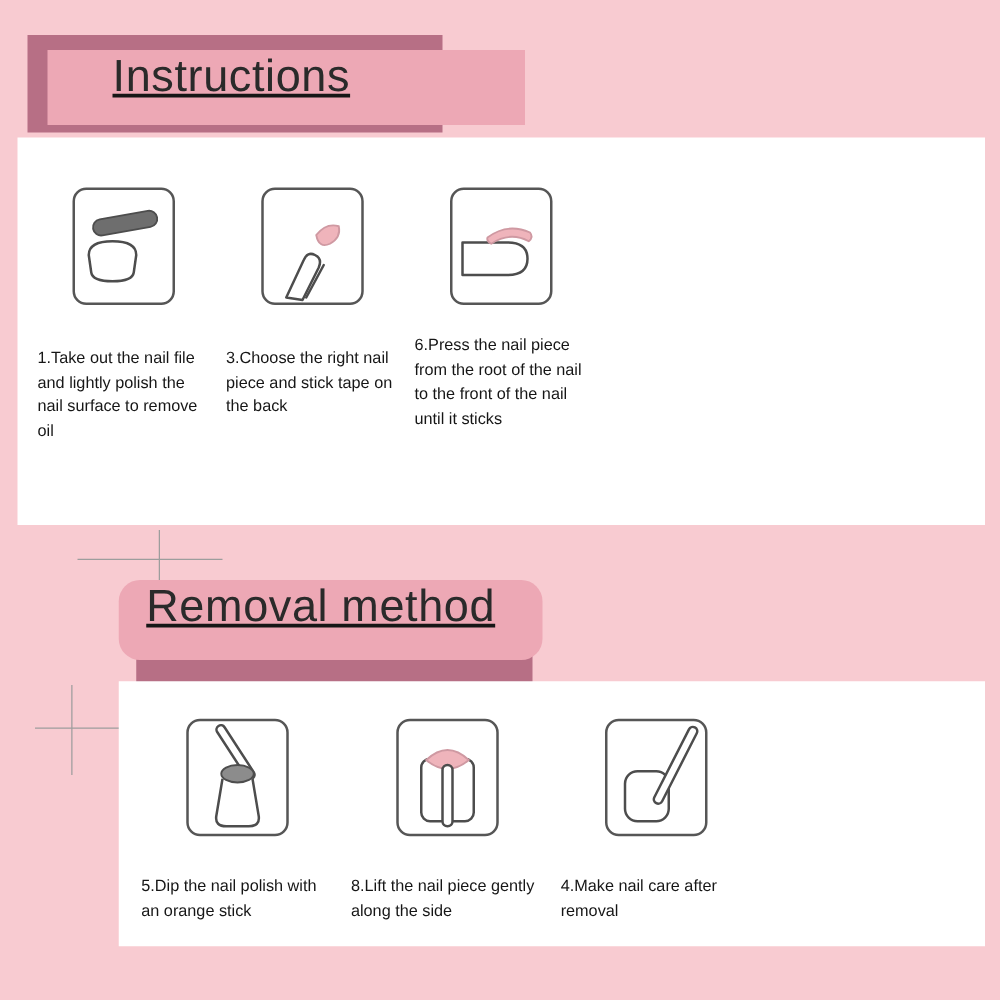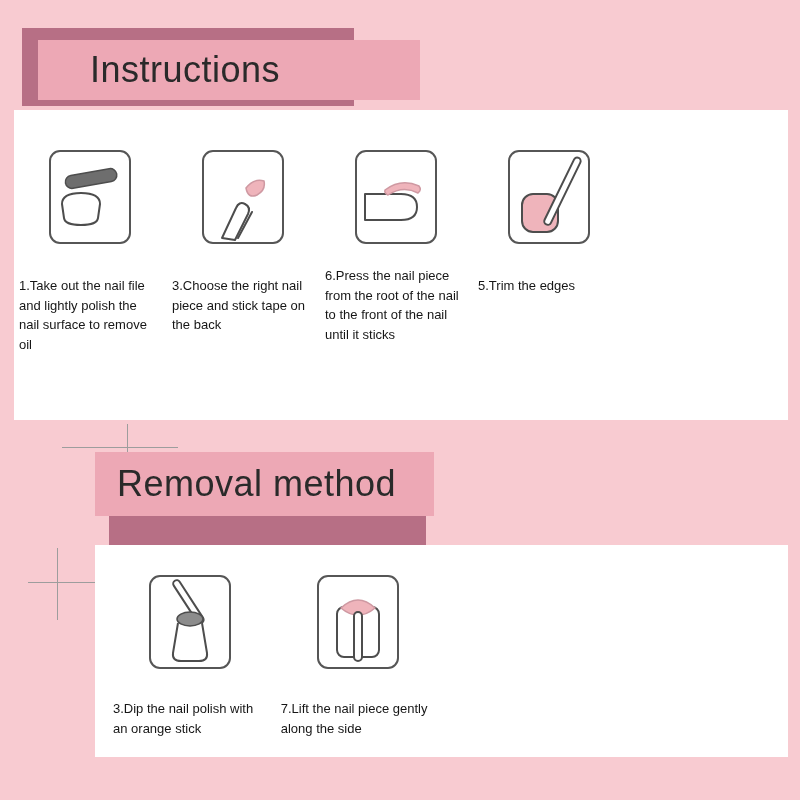--- a/index.html
+++ b/index.html
@@ -13,26 +13,26 @@
   }
   html,body{margin:0;padding:0;}
   .page{
     position:relative;width:800px;height:800px;overflow:hidden;
     background:var(--background);
     font-family:"Liberation Sans", sans-serif;color:var(--text);
   }
   .title-shadow{position:absolute;background:var(--title_shadow);}
   .title-box{
     position:absolute;background:var(--title_box);
-    display:flex;align-items:center;
+    display:flex;align-items:flex-start;text-decoration:underline;
   }
   .title-text{font-size:36px;font-weight:400;color:#2a2a2a;letter-spacing:0.5px;}
   .panel{position:absolute;background:var(--panel);}
   .steps-grid{display:grid;height:100%;box-sizing:border-box;}
-  .panel-1 .steps-grid{grid-template-columns:repeat(5,1fr);column-gap:8px;padding:40px 14px 0 3px;}
+  .panel-1 .steps-grid{grid-template-columns:repeat(5,1fr);column-gap:8px;padding:40px 14px 0 14px;}
   .panel-2 .steps-grid{grid-template-columns:repeat(4,1fr);column-gap:10px;padding:30px 16px 0 16px;}
   .step{display:flex;flex-direction:column;align-items:stretch;}
   .icon-box{
     width:82px;height:94px;margin:0 auto;box-sizing:border-box;
     border:2px solid #565656;border-radius:11px;background:#fff;
     display:flex;align-items:center;justify-content:center;
   }
   .icon-box svg{display:block;}
   .caption{margin-top:32px;font-size:13px;line-height:1.5;color:var(--text);padding:0 2px;}
   .panel-2 .caption{margin-top:30px;}
@@ -80,66 +80,66 @@
       <div class="step">
         <div class="icon-box">
           <svg width="78" height="90" viewBox="0 0 78 90">
             <path d="M8 42 H44 Q60 42 60 55 Q60 68 44 68 H8 Z" fill="#fff" stroke="#4d4d4d" stroke-width="2" stroke-linejoin="round"></path>
             <path d="M28 38 Q44 26 62 34 Q65 38 61 41 Q46 33 31 43 Q27 41 28 38 Z" fill="#efb4bb" stroke="#cf99a2" stroke-width="1.5"></path>
           </svg>
         </div>
         <div class="caption">6.Press the nail piece from the root of the nail to the front of the nail until it sticks</div>
       </div>
 
-      <div class="step">
-        <div class="icon-box">
-          <svg width="78" height="90" viewBox="0 0 78 90">
-            <rect x="12" y="42" width="36" height="38" rx="11" fill="#efb4bb" stroke="#4d4d4d" stroke-width="2"></rect>
-            <rect x="49" y="2" width="7" height="74" rx="3.5" transform="rotate(26 52 39)" fill="#fff" stroke="#4d4d4d" stroke-width="2"></rect>
-          </svg>
-        </div>
-        <div class="caption">5.Trim the edges</div>
-      </div>
 
     </div>
   </div>
 
   <div class="yline" style="left:127px;top:424px;height:56px;"></div>
   <div class="xline" style="left:62px;top:447px;width:116px;"></div>
   <div class="yline" style="left:57px;top:548px;height:72px;"></div>
   <div class="xline" style="left:28px;top:582px;width:90px;"></div>
 
   <div class="title-shadow" style="left:109px;top:482px;width:317px;height:64px;"></div>
-  <div class="title-box" style="left:95px;top:452px;width:317px;height:64px;padding-left:22px;">
+  <div class="title-box" style="left:95px;top:464px;width:317px;height:64px;padding-left:22px;border-radius:17px;">
     <span class="title-text">Removal method</span>
   </div>
 
   <div class="panel panel-2" style="left:95px;top:545px;width:693px;height:212px;">
     <div class="steps-grid">
 
       <div class="step">
         <div class="icon-box">
           <svg width="78" height="90" viewBox="0 0 78 90">
             <rect x="34" y="0" width="7" height="50" rx="3.5" transform="rotate(-33 37 25)" fill="#fff" stroke="#4d4d4d" stroke-width="2"></rect>
             <path d="M27 46 L22 76 Q21 84 30 84 H48 Q57 84 56 76 L51 46" fill="#fff" stroke="#4d4d4d" stroke-width="2" stroke-linejoin="round"></path>
             <ellipse cx="39" cy="42" rx="13" ry="7" fill="#8c8c8c" stroke="#4d4d4d" stroke-width="1.5"></ellipse>
           </svg>
         </div>
-        <div class="caption">3.Dip the nail polish with an orange stick</div>
+        <div class="caption">5.Dip the nail polish with an orange stick</div>
       </div>
 
       <div class="step">
         <div class="icon-box">
           <svg width="78" height="90" viewBox="0 0 78 90">
             <rect x="18" y="30" width="42" height="50" rx="7" fill="#fff" stroke="#4d4d4d" stroke-width="2"></rect>
             <path d="M22 31 Q39 15 56 31 Q48 38 39 38 Q30 38 22 31 Z" fill="#efb4bb" stroke="#cf99a2" stroke-width="1.5"></path>
             <rect x="35" y="35" width="8" height="49" rx="4" fill="#fff" stroke="#4d4d4d" stroke-width="2"></rect>
           </svg>
         </div>
-        <div class="caption">7.Lift the nail piece gently along the side</div>
+        <div class="caption">8.Lift the nail piece gently along the side</div>
       </div>
 
 
+      <div class="step">
+        <div class="icon-box">
+          <svg width="78" height="90" viewBox="0 0 78 90">
+            <rect x="14" y="40" width="35" height="40" rx="10" fill="#fff" stroke="#4d4d4d" stroke-width="2"></rect>
+            <rect x="51" y="1" width="7" height="68" rx="3.5" transform="rotate(27 54 35)" fill="#fff" stroke="#4d4d4d" stroke-width="2"></rect>
+          </svg>
+        </div>
+        <div class="caption">4.Make nail care after removal</div>
+      </div>
 
     </div>
   </div>
 
 </div>
 
 </body></html>

